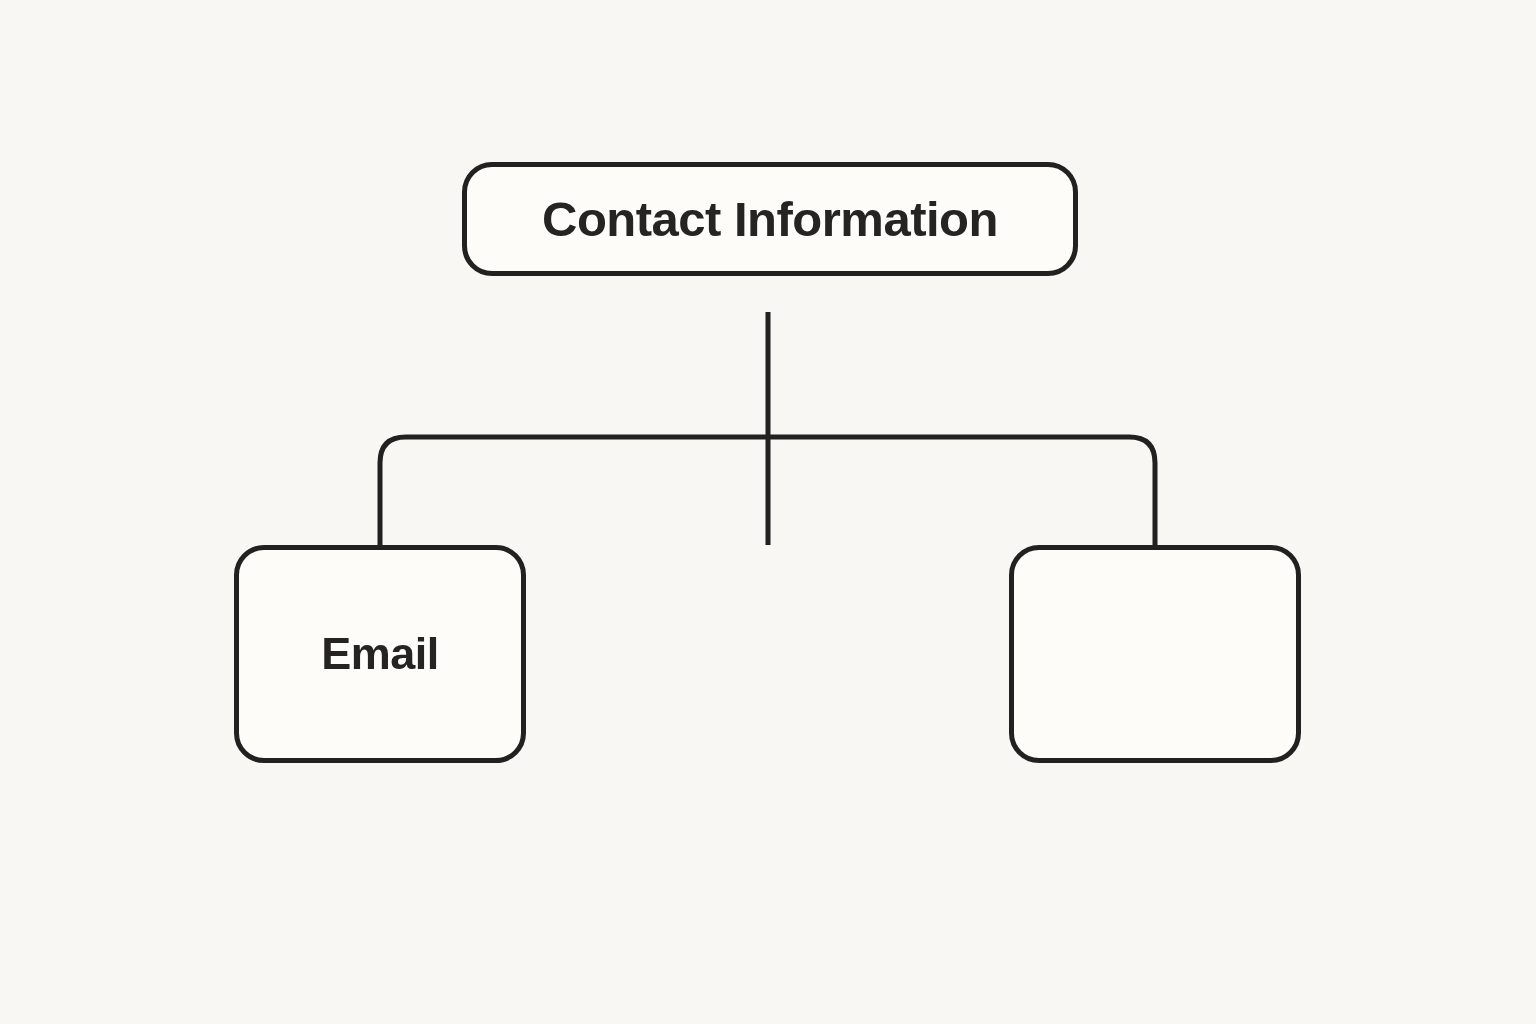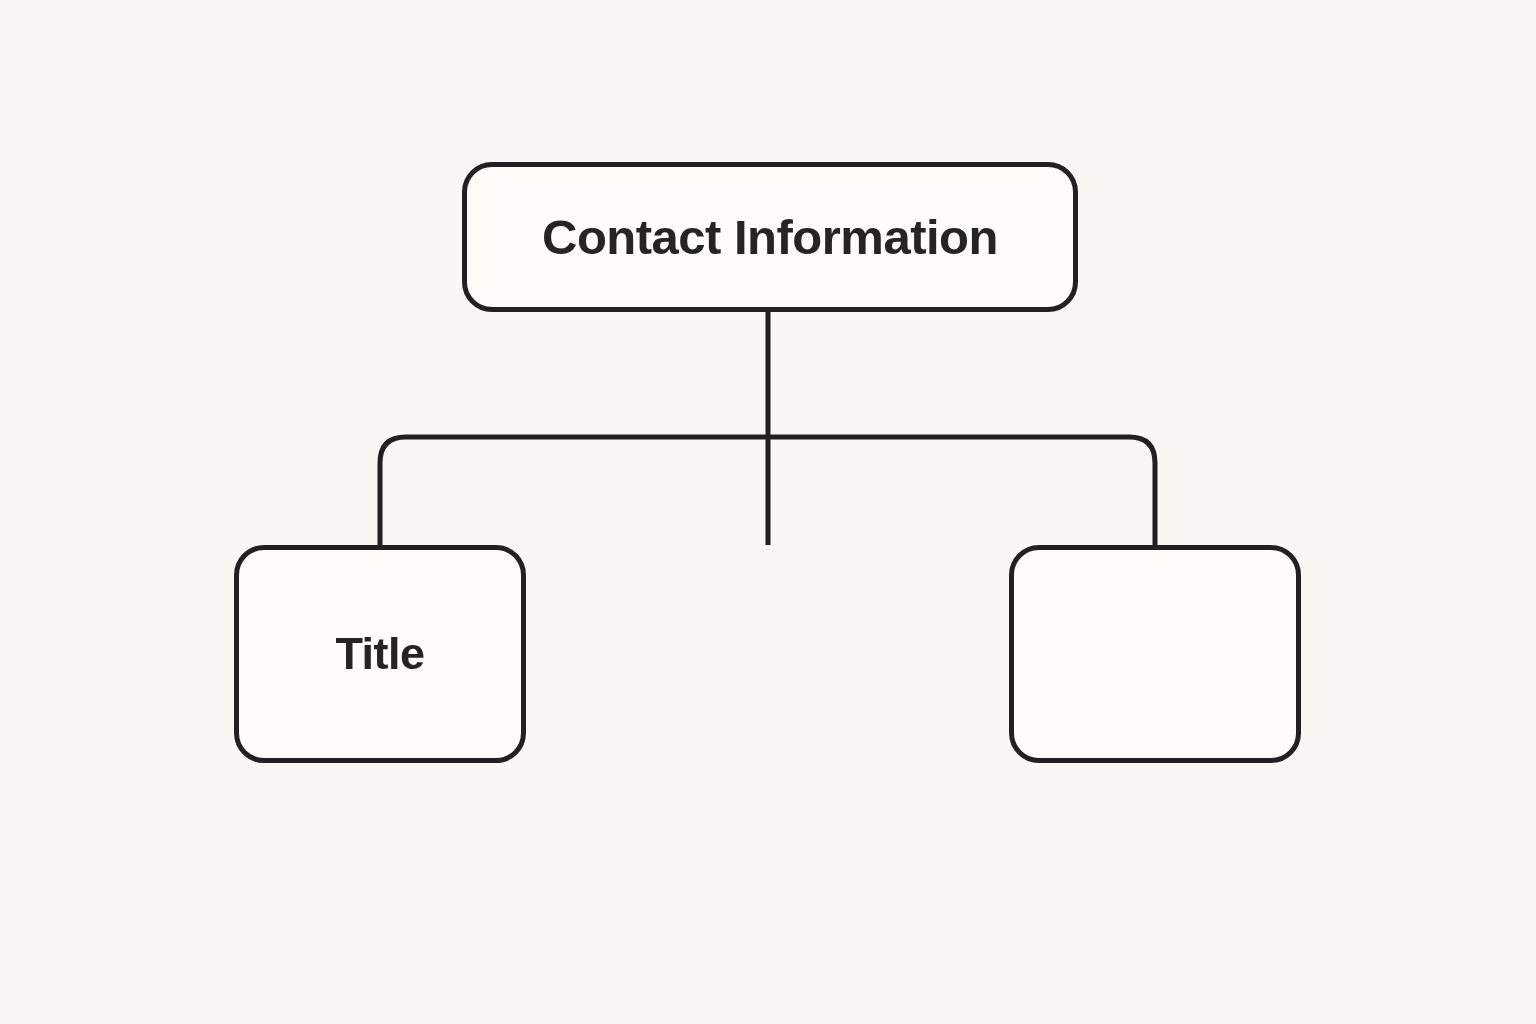--- a/index.html
+++ b/index.html
@@ -40,21 +40,21 @@
     flex-direction: column;
     align-items: center;
     justify-content: center;
     color: var(--text);
     font-weight: 700;
     text-align: center;
     letter-spacing: -0.5px;
   }
   .node-root {
     left: 462px; top: 162px;
-    width: 616px; height: 150px;
+    width: 616px; height: 114px;
     border-radius: 30px;
     font-size: 49px;
   }
   .node-child {
     top: 545px;
     width: 292px; height: 218px;
     border-radius: 30px;
     font-size: 45px;
     line-height: 1.45;
   }
@@ -73,20 +73,20 @@
     <path d="M 768 312 L 768 545"></path>
 
     <path d="M 380 545 L 380 463 Q 380 437 406 437 L 1129 437 Q 1155 437 1155 463 L 1155 545"></path>
   </svg>
 
   <div class="node node-root">
     <span class="line">Contact Information</span>
   </div>
 
   <div class="node node-child node-child-1">
-    <span class="line">Title</span>
+    <span class="line">Email</span>
   </div>
 
 
   <div class="node node-child node-child-3">
   </div>
 
 </div>
 
 </body></html>

